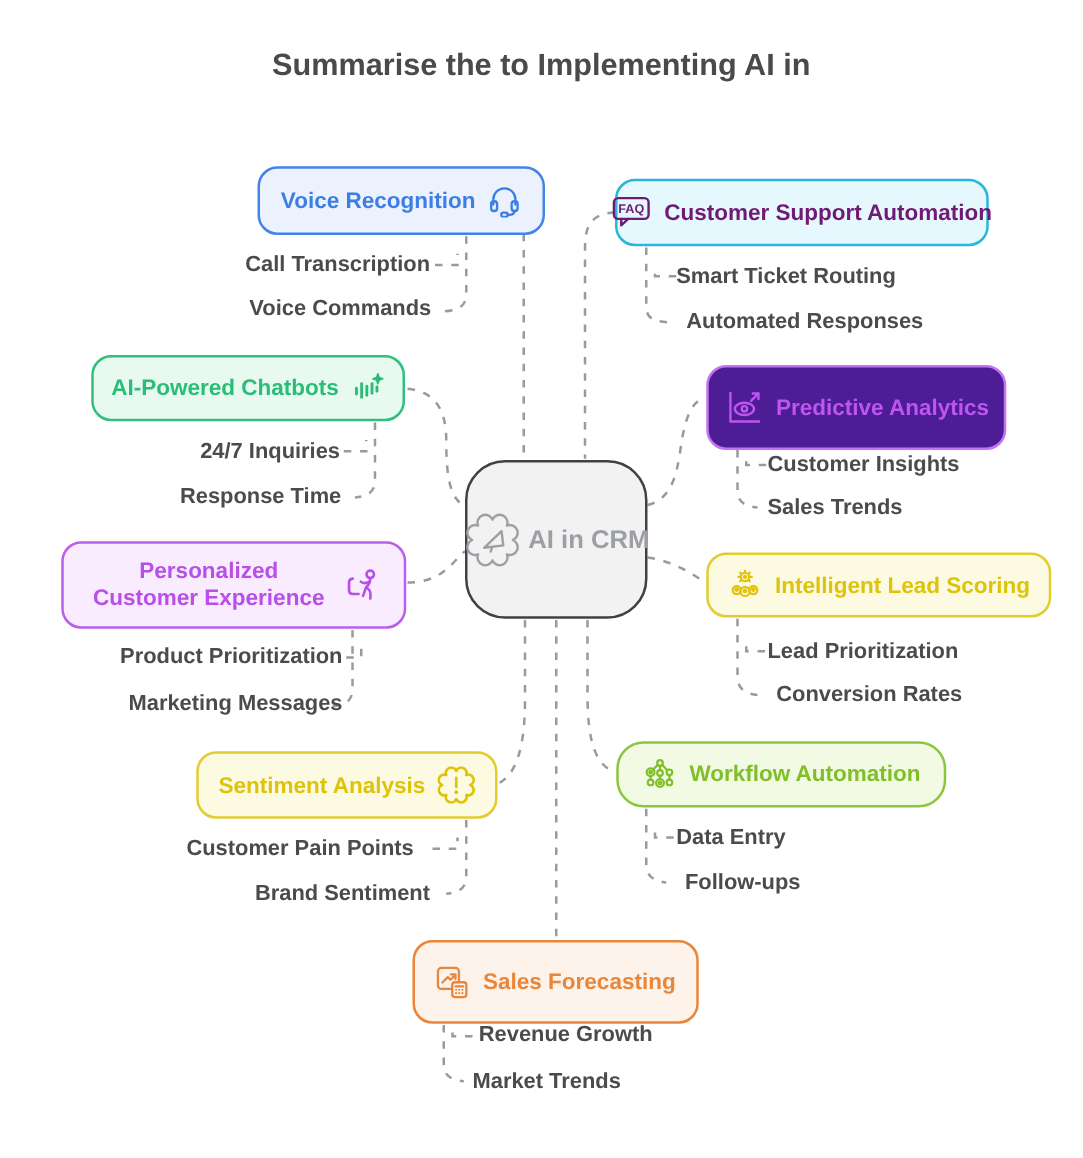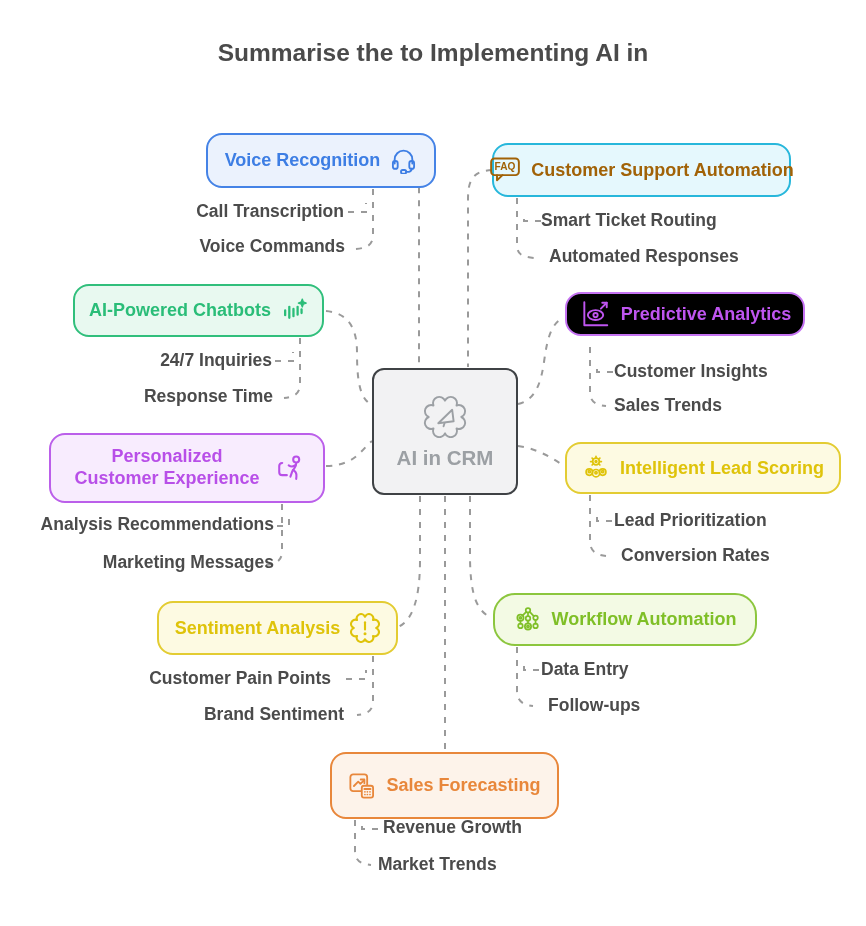--- a/index.html
+++ b/index.html
@@ -10,31 +10,31 @@
   .title{position:absolute;left:0;top:36px;width:866px;text-align:center;font-size:24.5px;
          line-height:33px;font-weight:700;color:#4A4A4A;z-index:2;}
   .node{position:absolute;box-sizing:border-box;border:2px solid;border-radius:16px;
         display:flex;align-items:center;justify-content:center;gap:10px;padding:0 12px;z-index:2;}
   .node .lbl{white-space:nowrap;font-size:18px;font-weight:700;}
   .ic{display:flex;align-items:center;justify-content:center;}
   .ic svg{display:block;}
   .sub{position:absolute;font-size:17.5px;font-weight:700;color:#4B4B4B;white-space:nowrap;z-index:2;}
 
   .n-voice       {left:168px;top:133px;width:230px;height:55px;border-color:#4583E6;background:#EBF2FD;color:#3D7EE4;margin-left:38px;}
-  .n-csa         {left:492px;top:143px;width:299px;height:54px;border-color:#27B7DB;background:#E5F8FD;color:#a16207;}
+  .n-csa         {left:492px;top:143px;width:299px;height:54px;border-color:#27B7DB;background:#E5F8FD;color:#701a75;}
   .n-chatbots    {left:73px; top:284px;width:251px;height:53px;border-color:#31BF7C;background:#E8F9F0;color:#2ABD78;}
-  .n-predictive  {left:565px;top:292px;width:240px;height:44px;border-color:#C573F2;background:#000000;color:#BF55F0;}
+  .n-predictive  {left:565px;top:292px;width:240px;height:68px;border-color:#C573F2;background:#4c1d95;color:#BF55F0;}
   .n-personal    {left:49px; top:433px;width:276px;height:70px;border-color:#BB5FEA;background:#F8ECFE;color:#B84FE8;}
   .n-personal .lbl{white-space:normal;text-align:center;width:198px;line-height:1.2;}
   .n-leadscore   {left:565px;top:442px;width:276px;height:52px;border-color:#E3CC32;background:#FDFAE2;color:#DFC30A;}
   .n-sentiment   {left:157px;top:601px;width:241px;height:54px;border-color:#E3CC32;background:#FDFAE2;color:#DFC30A;text-align:center;}
   .n-workflow    {left:493px;top:593px;width:264px;height:53px;border-color:#8CC63E;background:#F3FAE4;color:#7FBF27;border-radius:22px;}
   .n-sales       {left:330px;top:752px;width:229px;height:67px;border-color:#E8873B;background:#FDF3EA;color:#E8873B;}
   .n-center      {left:372px;top:368px;width:146px;height:127px;border-color:#3F4245;background:#F2F2F3;color:#9CA0A4;
-                  border-radius:12px;flex-direction:column;gap:6px;}
+                  border-radius:32px;flex-direction:row;gap:6px;}
   .n-center .clbl{font-size:20.5px;font-weight:700;white-space:nowrap;}
 </style>
 </head>
 <body>
 
 <div id="canvas">
 
   <svg id="wires" width="866" height="926" aria-hidden="true">
 
     <path d="M398,160 C416,161 419,173 419,189 L419,367"></path>
@@ -154,21 +154,21 @@
     <span class="ic">
       <svg width="30" height="30" viewBox="0 0 26 26" stroke="currentColor" stroke-width="1.8" fill="none" stroke-linecap="round" stroke-linejoin="round">
         <circle cx="17.5" cy="5.6" r="2.6"></circle>
         <path d="M17.5,8.8 c0.3,3.5 -2.2,4.4 -3.4,7.2 l-1.6,4.5"></path>
         <path d="M16.8,10.5 c-2.2,1.8 -4.4,1.2 -5.8,0.2"></path>
         <path d="M14.6,14.8 c2.3,0.9 3.3,2.6 3.1,5.4 l-0.2,2.2"></path>
         <path d="M5.4,8.6 q-2.6,0.2 -2.6,2.6 v5.4 q0,2.6 2.6,2.6 h4"></path>
       </svg>
     </span>
   </div>
-  <div class="sub" style="top:514px;right:592px">Analysis Recommendations</div>
+  <div class="sub" style="top:514px;right:592px">Product Prioritization</div>
   <div class="sub" style="top:552px;right:592px">Marketing Messages</div>
 
   <div class="node n-leadscore">
     <span class="ic">
       <svg width="28" height="28" viewBox="0 0 26 26" stroke="currentColor" stroke-width="1.6" fill="none" stroke-linecap="round">
         <circle cx="13" cy="7" r="3.1"></circle>
         <circle cx="13" cy="7" r="0.8"></circle>
         <path d="M13,2.2 v1.5 M16.6,3.8 l-1,1 M18,7 h-1.6 M16.6,10.2 l-1,-1 M9.4,3.8 l1,1 M8,7 h1.6 M9.4,10.2 l1,-1"></path>
         <circle cx="6.8" cy="16.8" r="3"></circle>
         <circle cx="19.2" cy="16.8" r="3"></circle>

